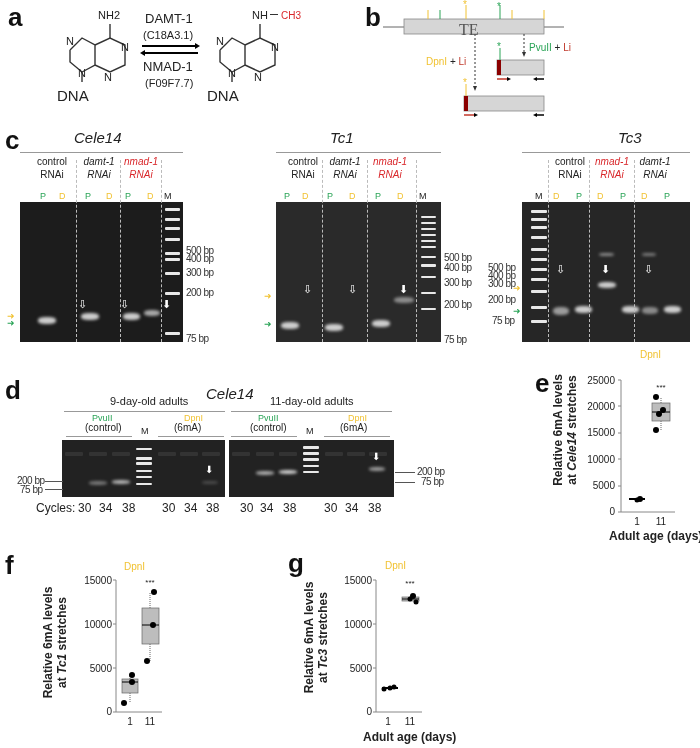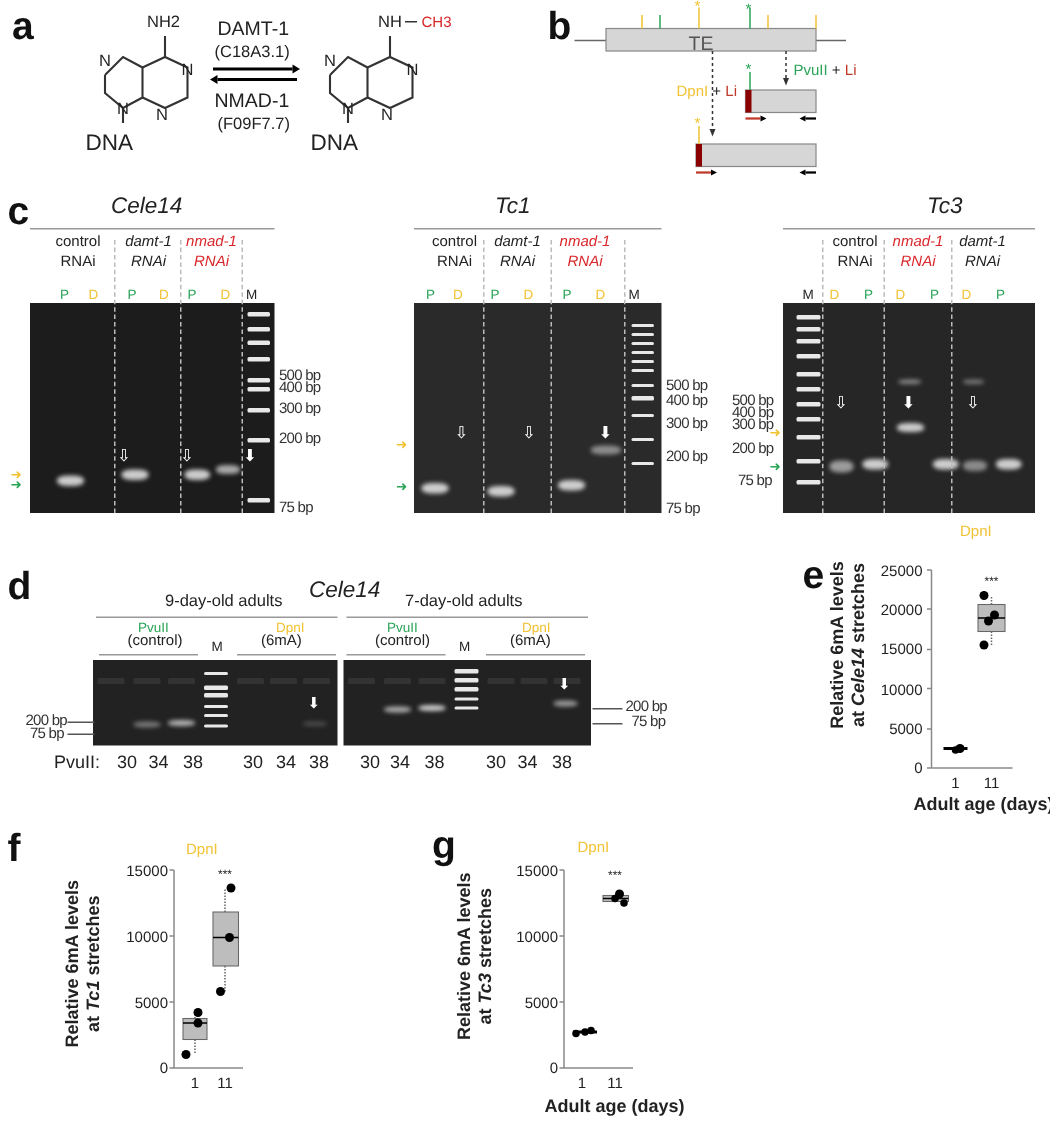--- a/index.html
+++ b/index.html
@@ -94,31 +94,31 @@
     <line x1="157" y1="79" x2="164" y2="79" stroke="#000" stroke-width="1.5"></line>
     <polygon points="157,77 153,79 157,81" fill="#000"></polygon>
     <rect x="84" y="96" width="80" height="15" fill="#d6d6d6" stroke="#888" stroke-width="0.8"></rect>
     <rect x="84" y="96" width="4" height="15" fill="#8b0000"></rect>
     <line x1="86" y1="96" x2="86" y2="84" stroke="#f1c232"></line>
     <line x1="84" y1="115" x2="94" y2="115" stroke="#c0392b" stroke-width="1.5"></line>
     <polygon points="94,113 98,115 94,117" fill="#000"></polygon>
     <line x1="157" y1="115" x2="164" y2="115" stroke="#000" stroke-width="1.5"></line>
     <polygon points="157,113 153,115 157,117" fill="#000"></polygon>
   </svg>
-  <div class="t" style="left:459px;top:22px;font-size:13px;color:#555;">TE</div>
+  <div class="t" style="left:459px;top:22px;font-size:16px;color:#555;font-family:Liberation Serif, serif;">TE</div>
   <div class="t yellow" style="left:463px;top:0px;font-size:10px;">*</div>
   <div class="t green" style="left:497px;top:2px;font-size:10px;">*</div>
   <div class="t green" style="left:497px;top:42px;font-size:10px;">*</div>
   <div class="t yellow" style="left:463px;top:78px;font-size:10px;">*</div>
   <div class="t" style="left:529px;top:43px;font-size:10px;">
     <span class="green">PvuII</span>
     <span>+</span>
     <span class="darkred">Li</span>
   </div>
-  <div class="t" style="left:426px;top:57px;font-size:10px;margin-left:25px;">
+  <div class="t" style="left:426px;top:57px;font-size:10px;">
     <span class="yellow">DpnI</span>
     <span>+</span>
     <span class="darkred">Li</span>
   </div>
 </div>
 
 <div>
   <div class="panel-letter" style="left:5px;top:127px;">c</div>
 
   <div>
@@ -288,21 +288,21 @@
     <div class="bp" style="left:492px;top:315px;">75 bp</div>
     <div class="t" style="left:513px;top:284px;color:#f1c232;font-size:9px;">➜</div>
     <div class="t" style="left:513px;top:307px;color:#2aa457;font-size:9px;">➜</div>
   </div>
 </div>
 
 <div>
   <div class="panel-letter" style="left:5px;top:377px;">d</div>
   <div class="t ital" style="left:206px;top:386px;font-size:15px;">Cele14</div>
   <div class="t" style="left:110px;top:396px;font-size:11px;">9-day-old adults</div>
-  <div class="t" style="left:270px;top:396px;font-size:11px;">7-day-old adults</div>
+  <div class="t" style="left:270px;top:396px;font-size:11px;">11-day-old adults</div>
   <div class="hline" style="left:64px;top:411px;width:161px;"></div>
   <div class="hline" style="left:231px;top:411px;width:161px;"></div>
 
   <div class="t green" style="left:92px;top:414px;font-size:9px;">PvuII</div>
   <div class="t" style="left:85px;top:423px;font-size:10px;">(control)</div>
   <div class="t" style="left:141px;top:427px;font-size:9px;">M</div>
   <div class="t yellow" style="left:184px;top:414px;font-size:9px;">DpnI</div>
   <div class="t" style="left:174px;top:423px;font-size:10px;">(6mA)</div>
   <div class="hline" style="left:66px;top:436px;width:66px;"></div>
   <div class="hline" style="left:158px;top:436px;width:66px;"></div>
@@ -353,21 +353,21 @@
 
   <div class="bp" style="left:17px;top:475px;">200 bp</div>
   <div class="bp" style="left:20px;top:484px;">75 bp</div>
   <div class="hline" style="left:45px;top:481px;width:18px;background:#555;"></div>
   <div class="hline" style="left:45px;top:489px;width:18px;background:#555;"></div>
   <div class="hline" style="left:395px;top:472px;width:20px;background:#555;"></div>
   <div class="hline" style="left:395px;top:482px;width:20px;background:#555;"></div>
   <div class="bp" style="left:417px;top:466px;">200 bp</div>
   <div class="bp" style="left:421px;top:476px;">75 bp</div>
 
-  <div class="t" style="left:36px;top:502px;font-size:12px;">PvuII:</div>
+  <div class="t" style="left:36px;top:502px;font-size:12px;">Cycles:</div>
   <div class="t" style="left:78px;top:502px;font-size:12px;">30</div>
   <div class="t" style="left:99px;top:502px;font-size:12px;">34</div>
   <div class="t" style="left:122px;top:502px;font-size:12px;">38</div>
   <div class="t" style="left:162px;top:502px;font-size:12px;">30</div>
   <div class="t" style="left:184px;top:502px;font-size:12px;">34</div>
   <div class="t" style="left:206px;top:502px;font-size:12px;">38</div>
   <div class="t" style="left:240px;top:502px;font-size:12px;">30</div>
   <div class="t" style="left:260px;top:502px;font-size:12px;">34</div>
   <div class="t" style="left:283px;top:502px;font-size:12px;">38</div>
   <div class="t" style="left:324px;top:502px;font-size:12px;">30</div>

